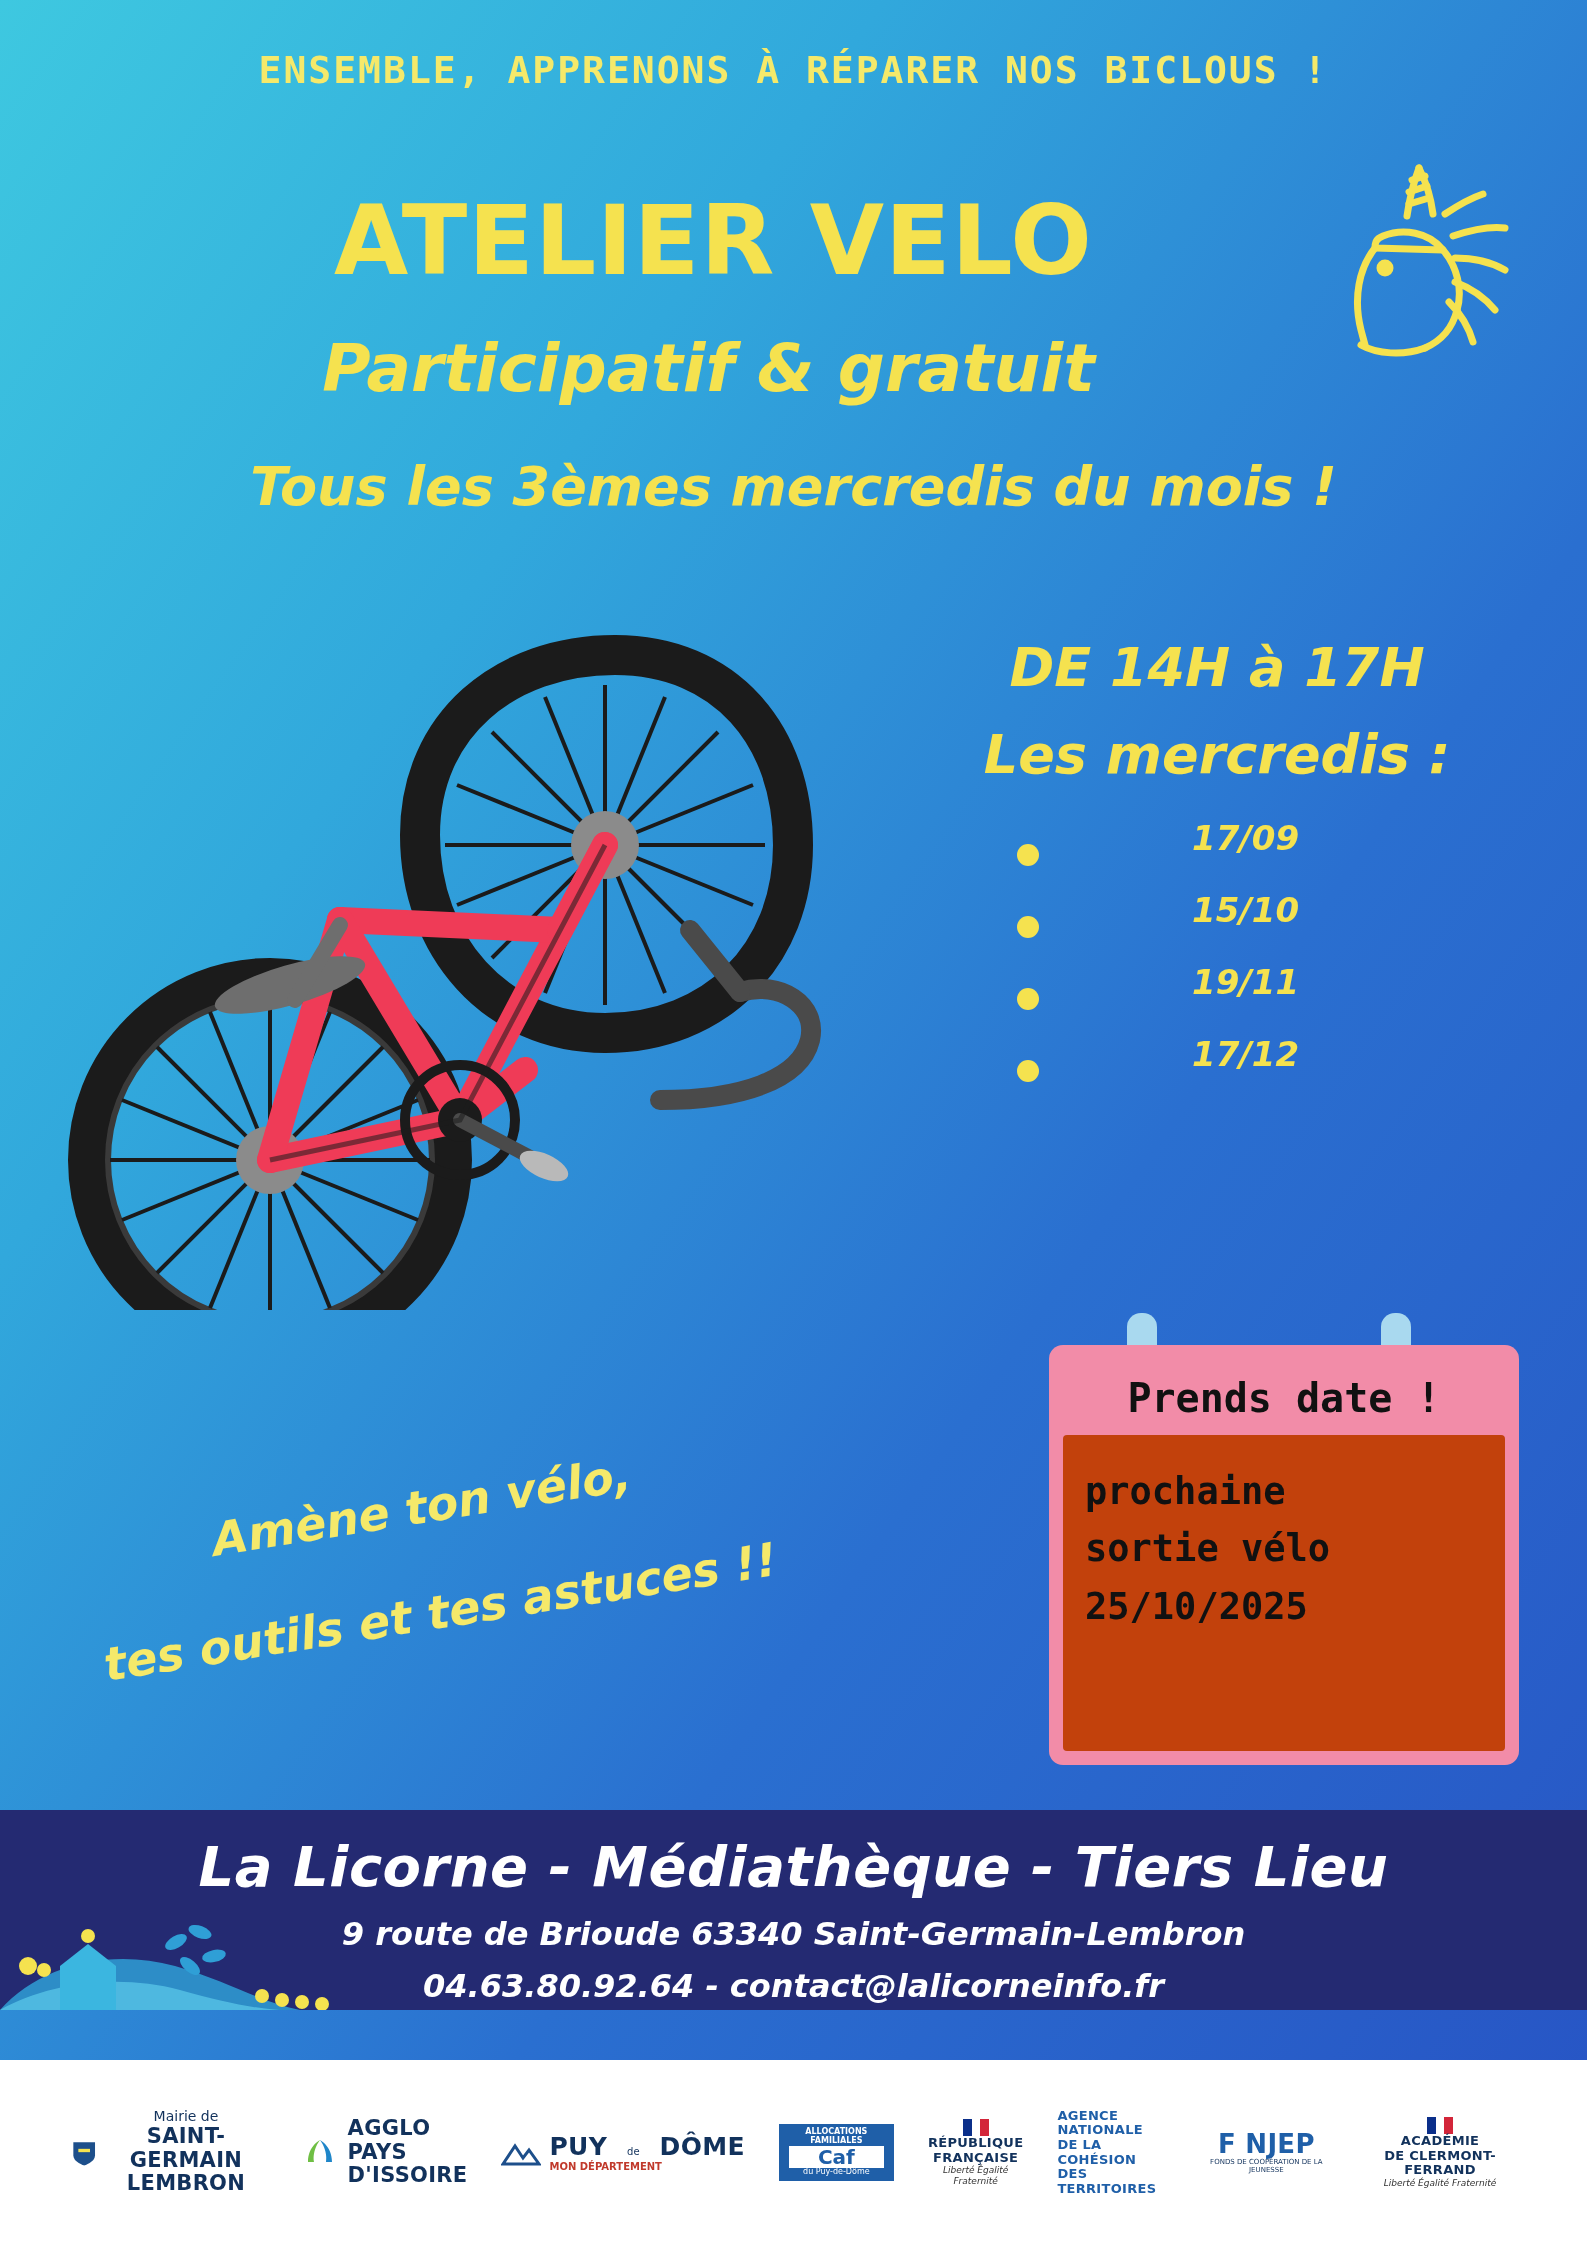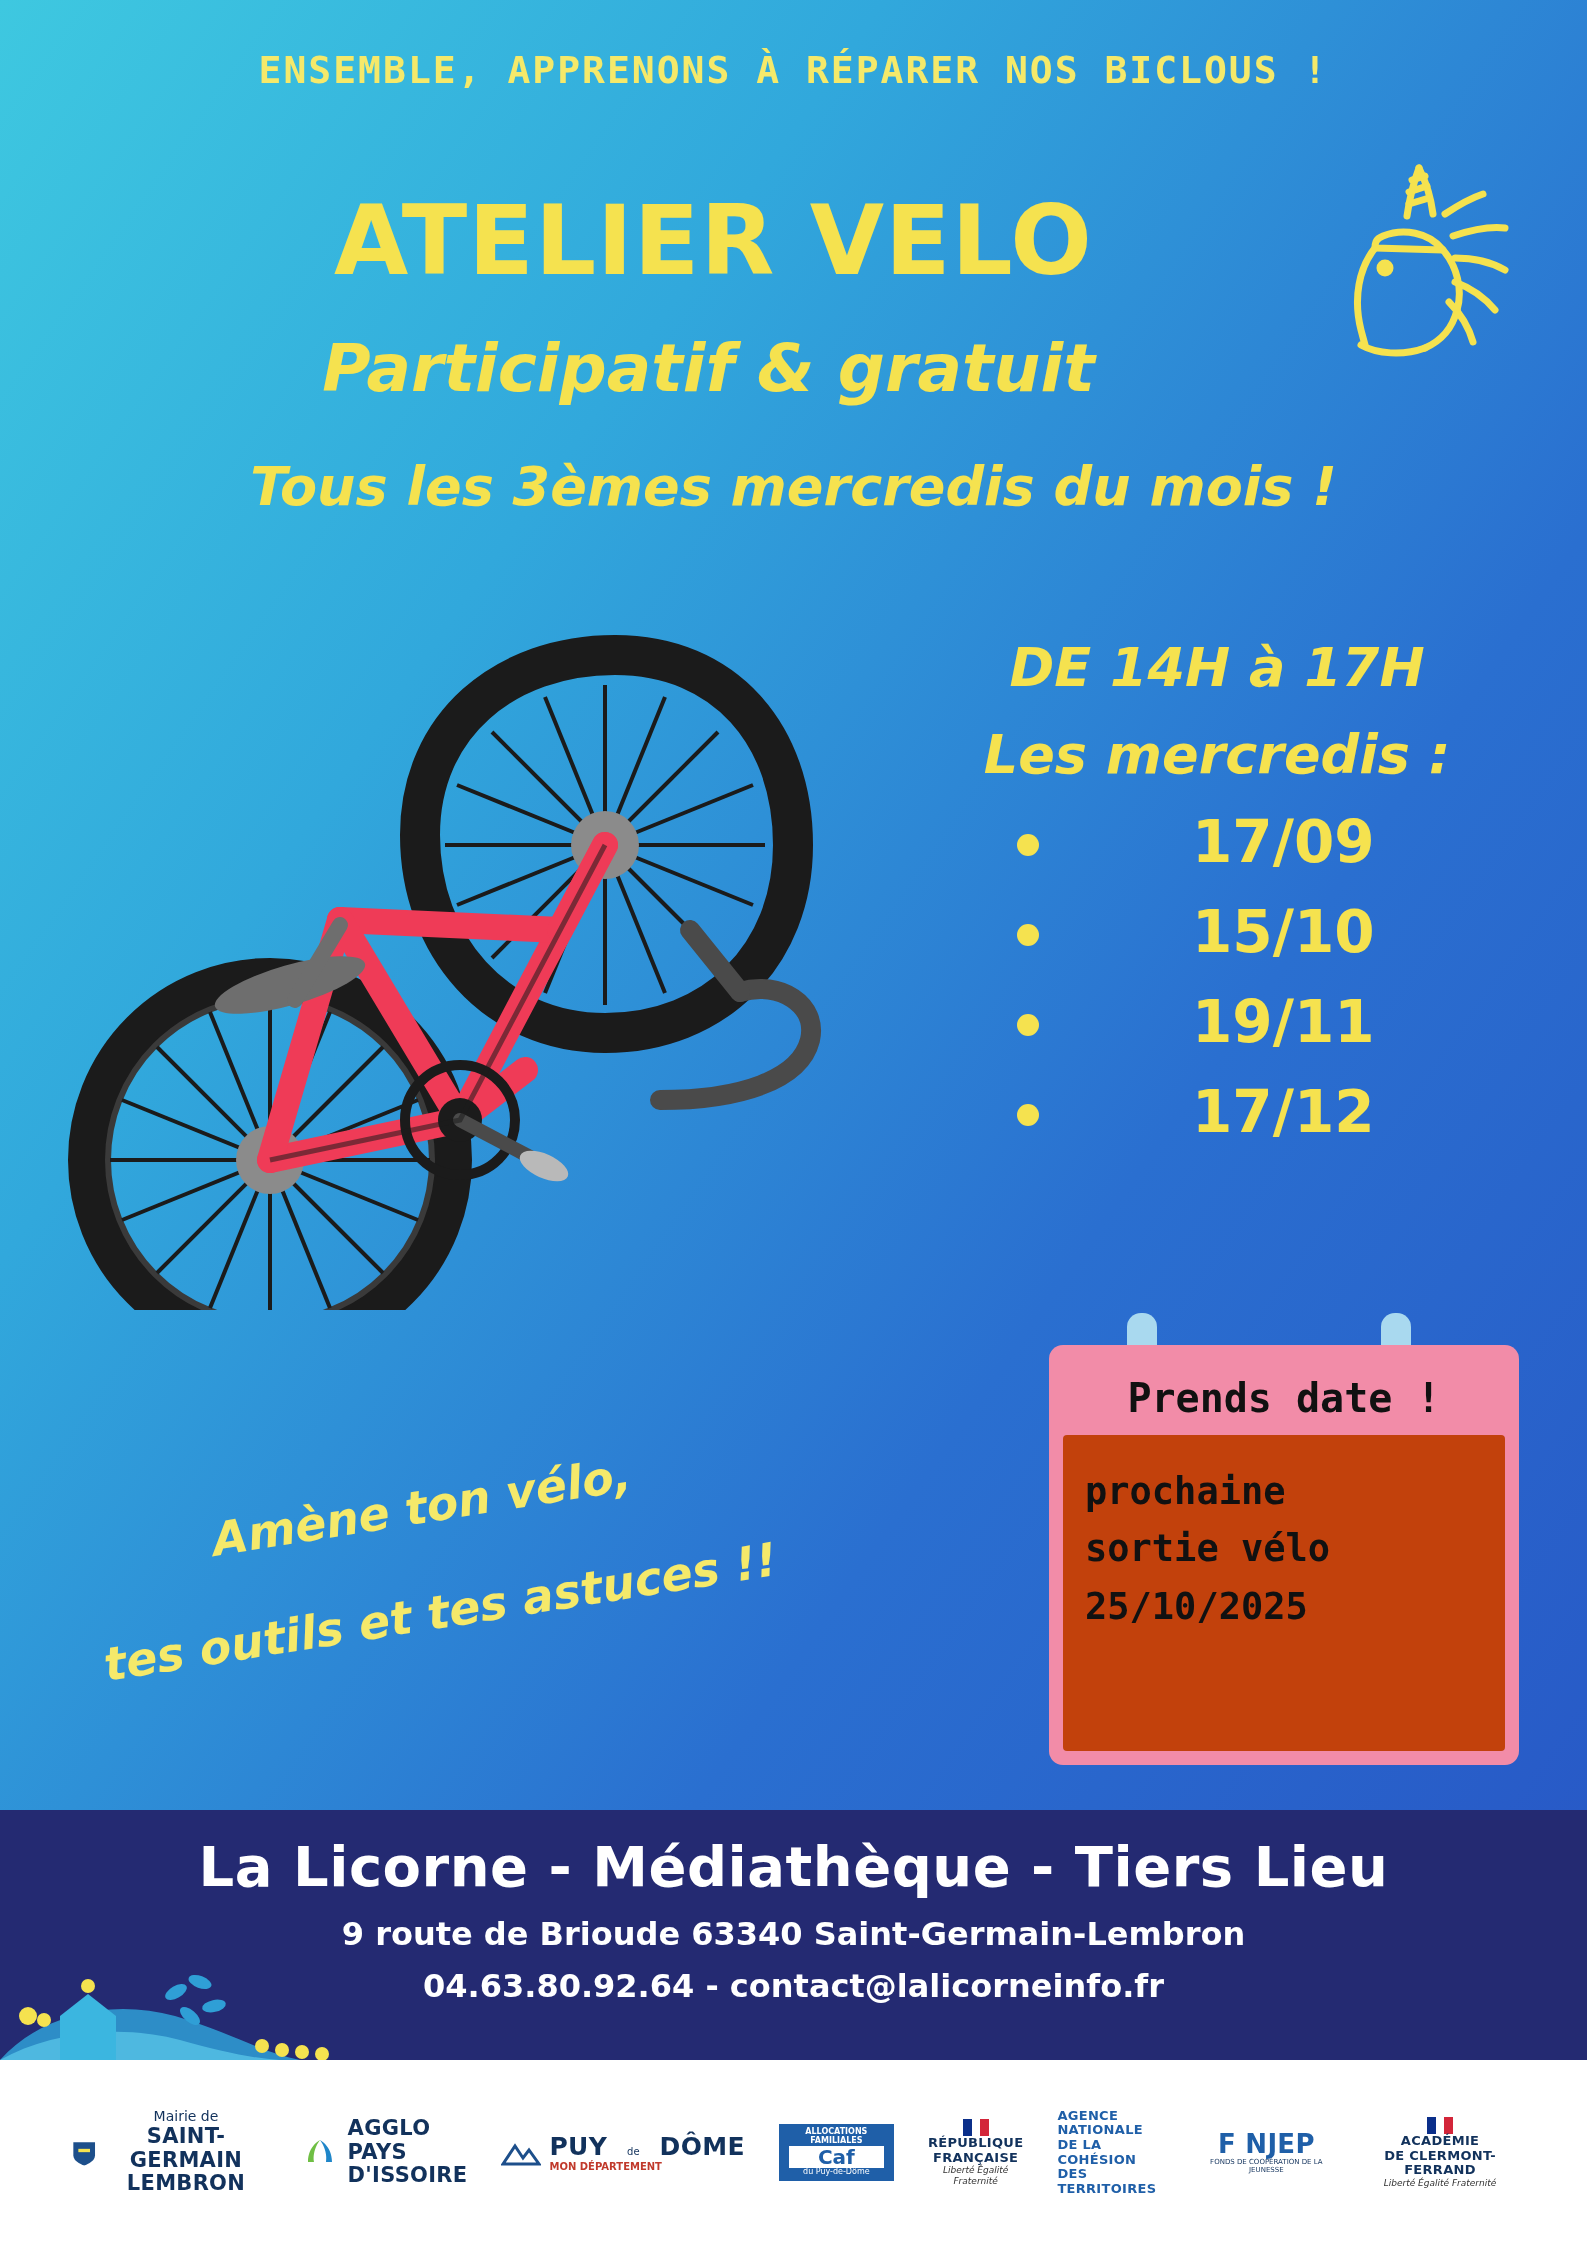--- a/index.html
+++ b/index.html
@@ -95,23 +95,24 @@
   }
   .sched-label {
     font-size: 54px;
     font-weight: bold;
     font-style: italic;
     text-align: center;
     margin-bottom: 18px;
   }
   .sched-list { list-style: none; margin-left: 110px; }
   .sched-list li {
-    font-size: 58px;
-    font-weight: bold;
-    margin: 22px 0;
+    font-size: 34px;
+    font-weight: bold;
+    font-style: italic;
+    margin: 32px 0;
     position: relative;
     padding-left: 175px;
   }
   .sched-list li::before {
     content: "";
     position: absolute;
     left: 0; top: 26px;
     width: 22px; height: 22px;
     border-radius: 50%;
     background: #f5e24f;
@@ -186,25 +187,26 @@
     font-size: 37px;
     color: #111;
     line-height: 1.55;
   }
 
   
   .footer {
     position: absolute;
     left: 0; right: 0;
     top: 1810px;
-    height: 250px;
+    height: 200px;
     background: #242a72;
     color: #ffffff;
     text-align: center;
     overflow: hidden;
+    font-style: italic;
   }
   .footer-title {
     font-size: 56px;
     font-weight: bold;
     padding-top: 24px;
     letter-spacing: 0.5px;
   }
   .footer-addr {
     font-size: 32px;
     font-weight: bold;

